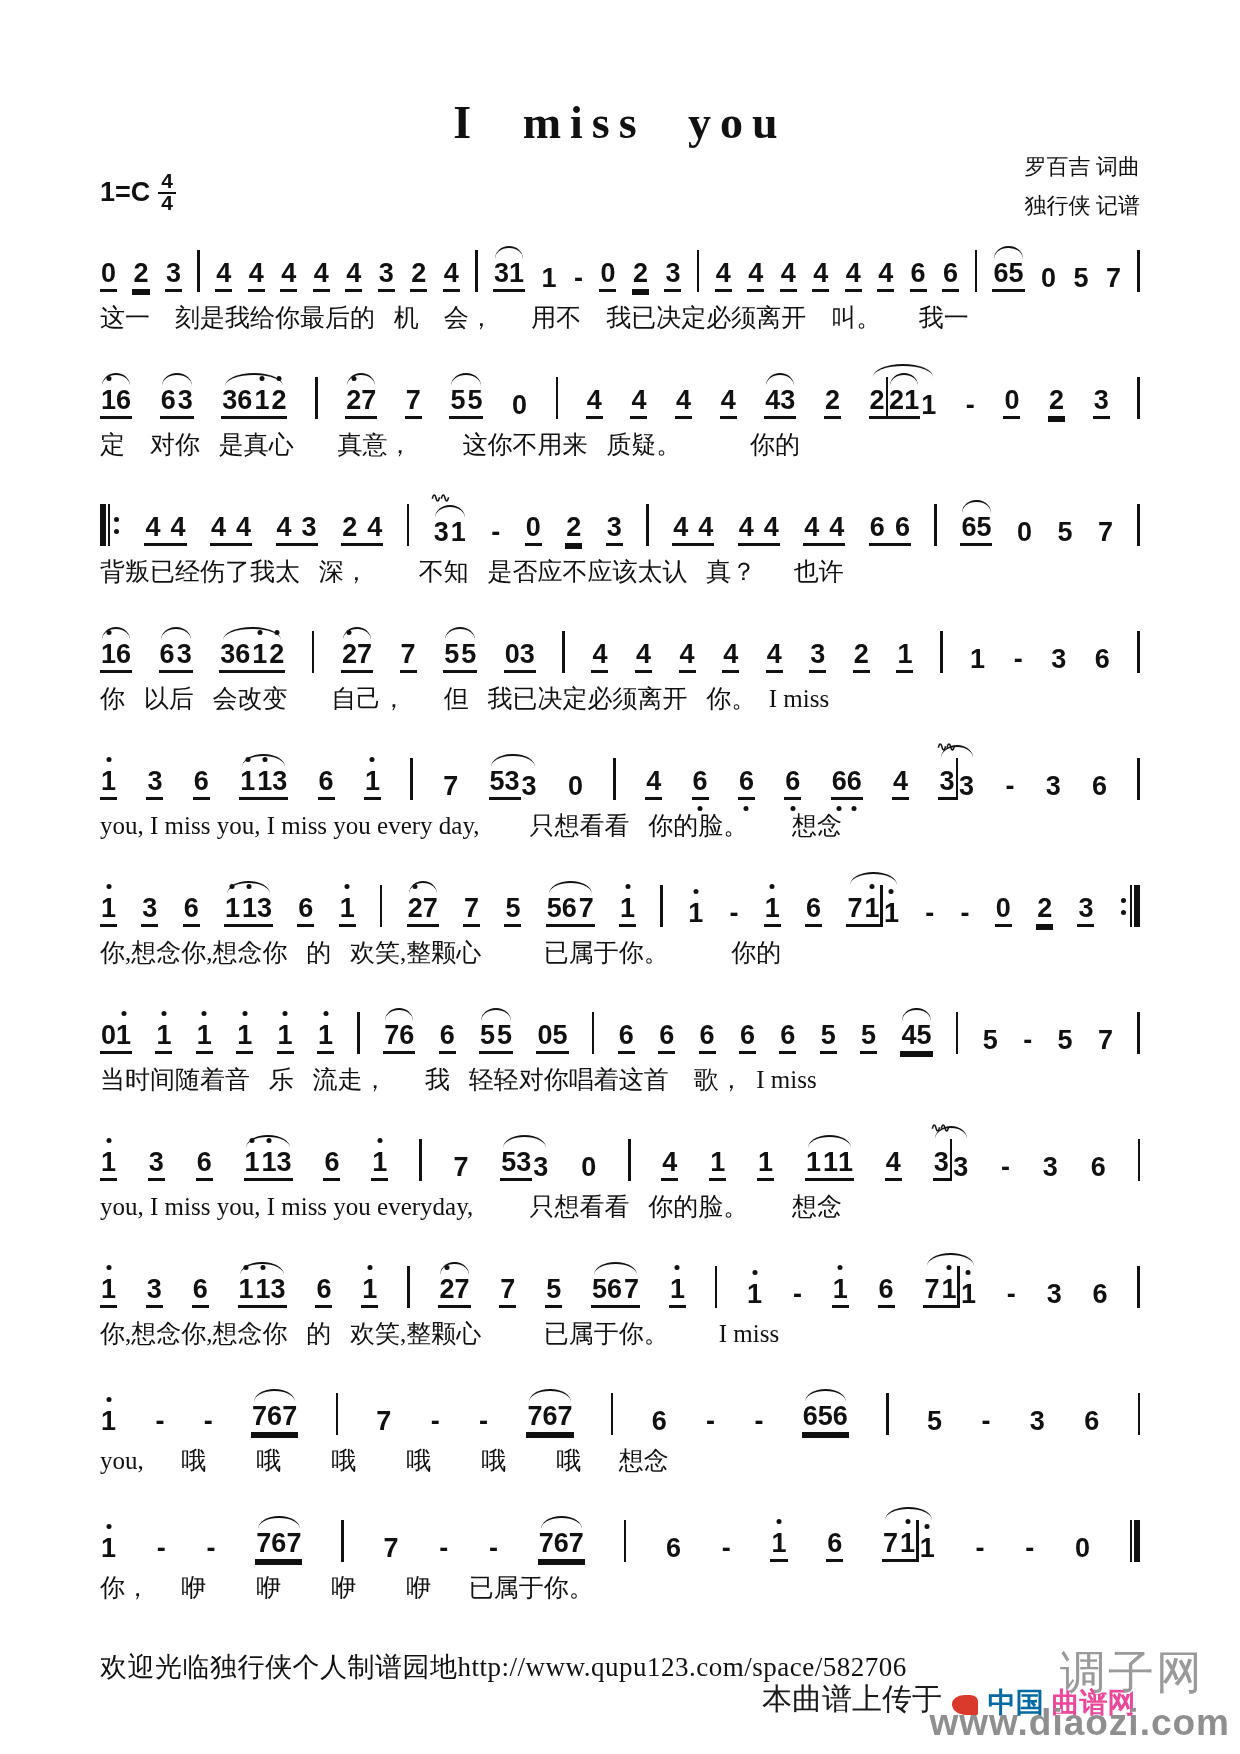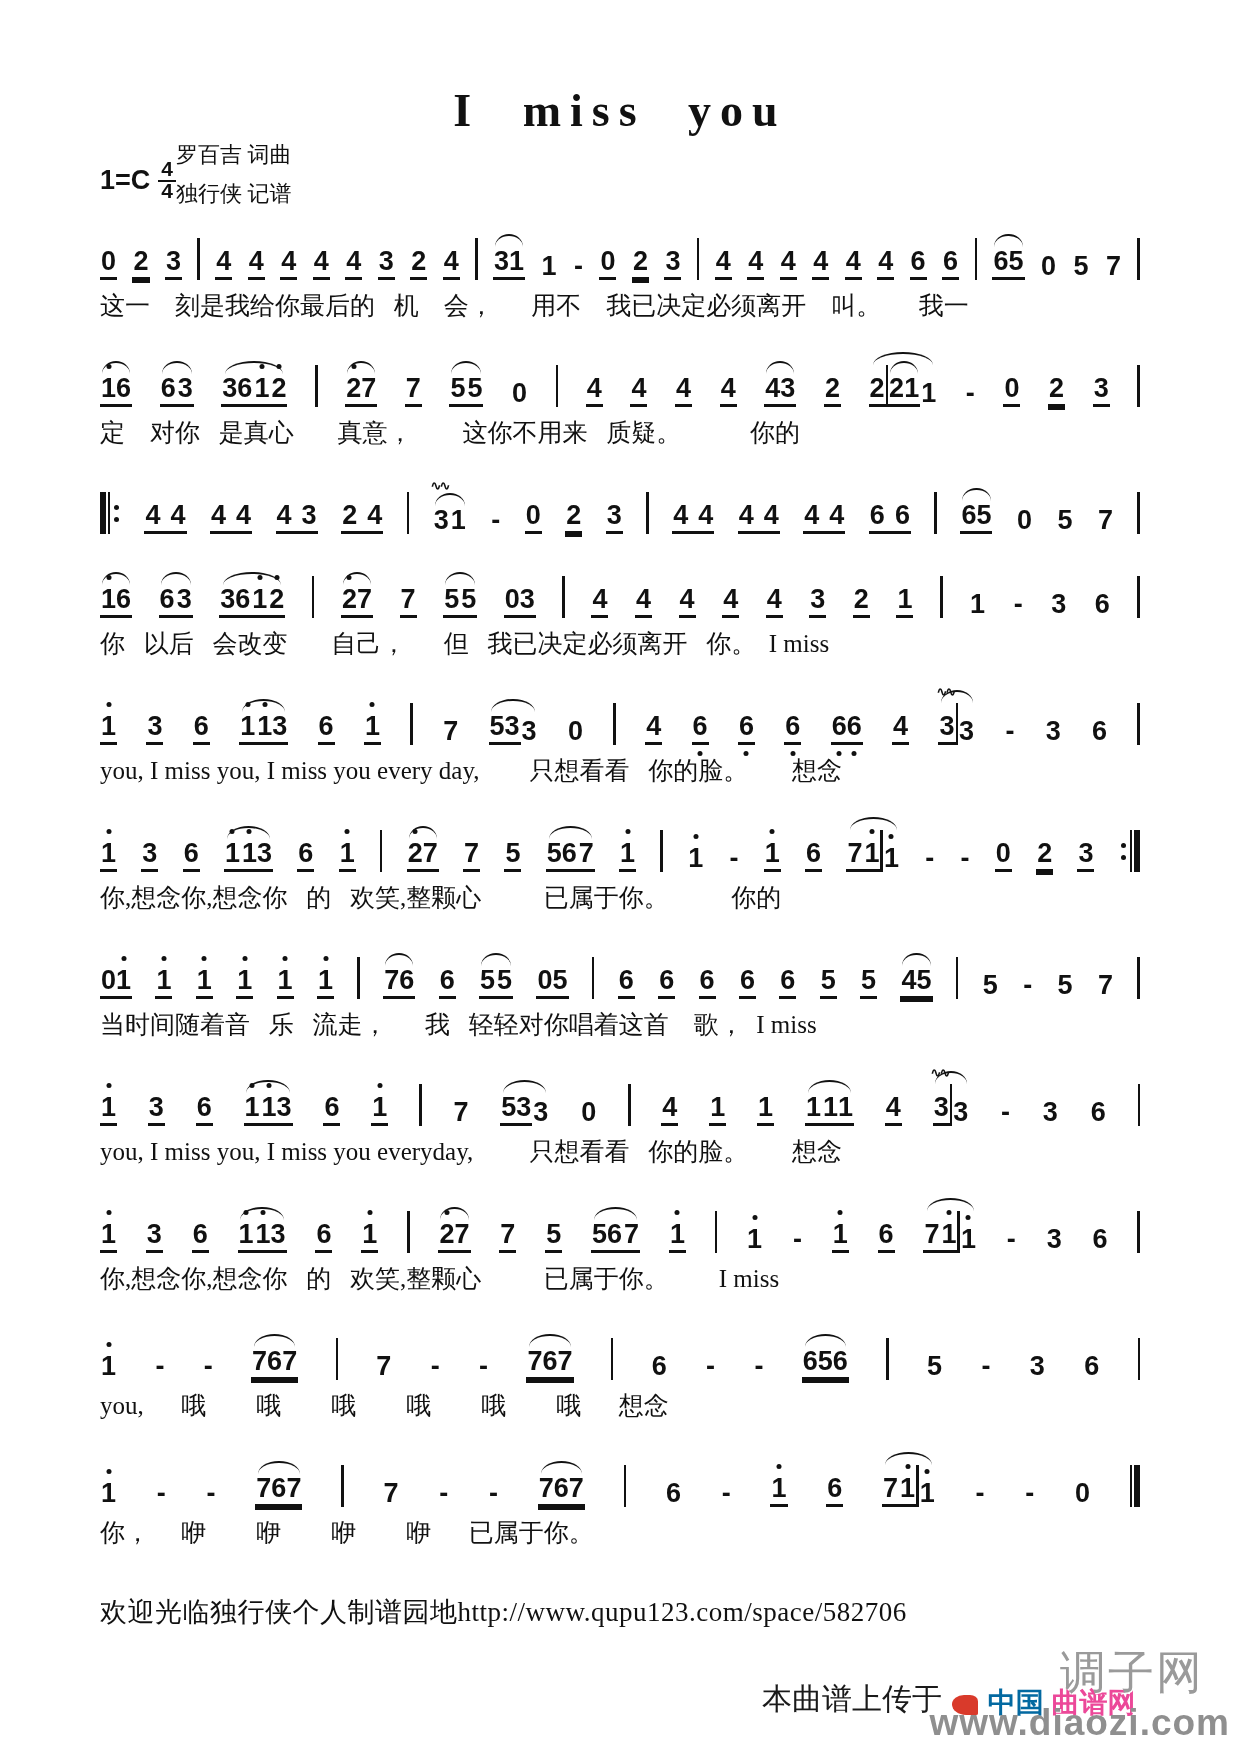--- a/index.html
+++ b/index.html
@@ -1,25 +1,25 @@
 <!DOCTYPE html>
 <html><head>
 <meta charset="utf-8">
 <style>
   html,body{margin:0;padding:0;}
   body{
     width:1240px;height:1754px;background:#ffffff;color:#111;
     font-family:"Liberation Sans",sans-serif;position:relative;overflow:hidden;
   }
-  .sheet{padding:0 100px;}
+  .sheet{padding:12px 100px;}
   .title{
     text-align:center;font-family:"Liberation Serif",serif;font-weight:bold;
     font-size:46px;letter-spacing:9px;word-spacing:22px;padding-top:88px;line-height:1;
   }
-  .meta{display:flex;align-items:flex-start;margin-top:2px;height:74px;}
+  .meta{display:flex;justify-content:space-between;align-items:flex-start;margin-top:2px;height:74px;}
   .keysig{font-size:27px;font-weight:bold;margin-top:22px;display:flex;align-items:center;gap:8px;}
   .ts{display:inline-block;text-align:center;font-size:21px;font-weight:bold;line-height:1.05;}
   .ts-top{border-bottom:2.5px solid #111;padding:0 3px;}
   .credits{text-align:right;font-size:22px;line-height:1.75;font-family:"Liberation Serif",serif;}
   
   .line{margin-bottom:14px;}
   .notes{
     display:flex;align-items:flex-end;justify-content:space-between;
     height:70px;position:relative;
   }
@@ -221,20 +221,21 @@
           <span class="tok u1"><span class="dg">6</span><span class="spc">&nbsp;</span><span class="dg">6</span></span>
           <span class="bar"></span>
           <span class="grp">
             <span class="tok u1"><span class="dg">6</span><span class="dg">5</span></span>
           </span>
           <span class="tok"><span class="dg">0</span></span>
           <span class="tok"><span class="dg">5</span></span>
           <span class="tok"><span class="dg">7</span></span>
           <span class="bar"></span>
         </div>
+        <div class="lyrics">背叛已经伤了我太   深，        不知   是否应不应该太认   真？      也许</div>
       </div>
       <div class="line">
         <div class="notes">
           <span class="grp">
             <span class="tok u1"><span class="dg hi">1</span><span class="dg">6</span></span>
           </span>
           <span class="grp">
             <span class="tok u1"><span class="dg">6</span></span>
             <span class="tok u1"><span class="dg">3</span></span>
           </span>

